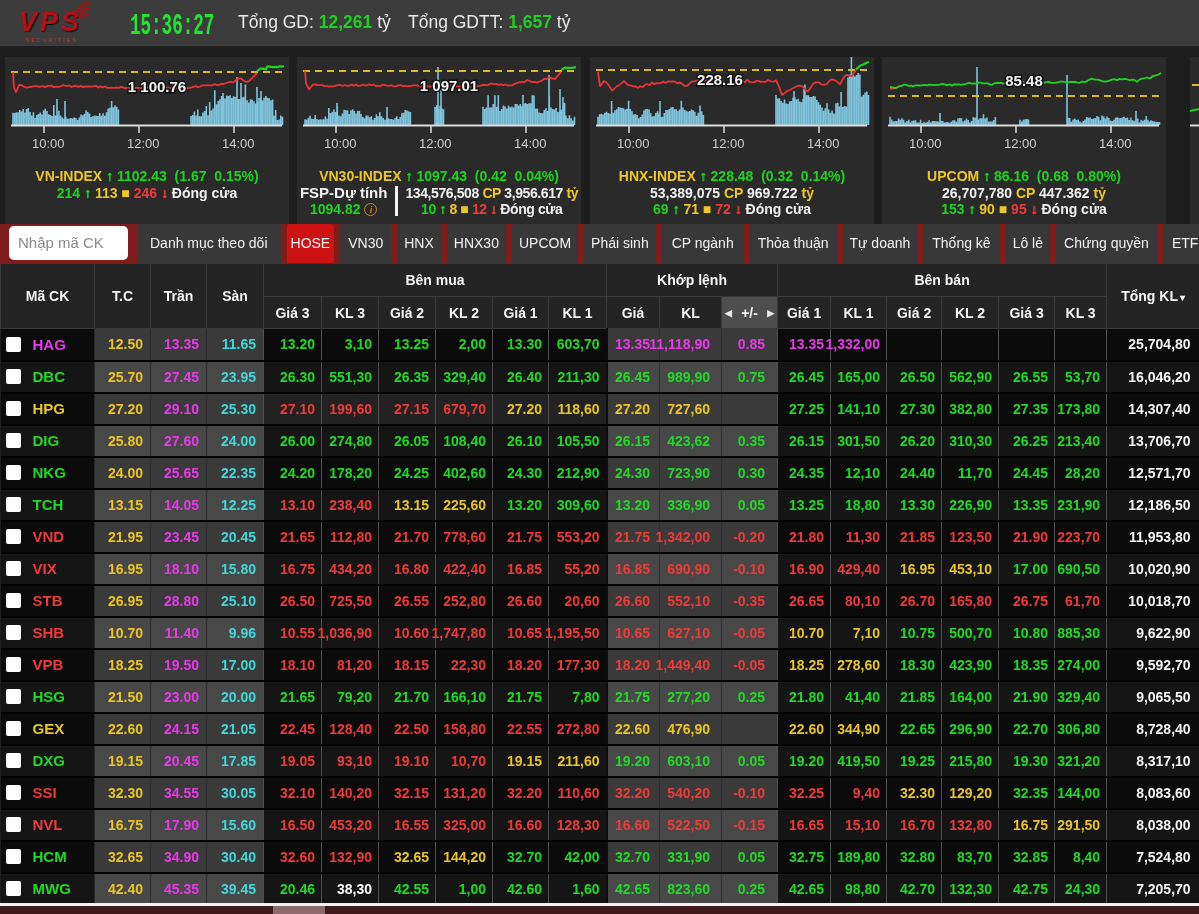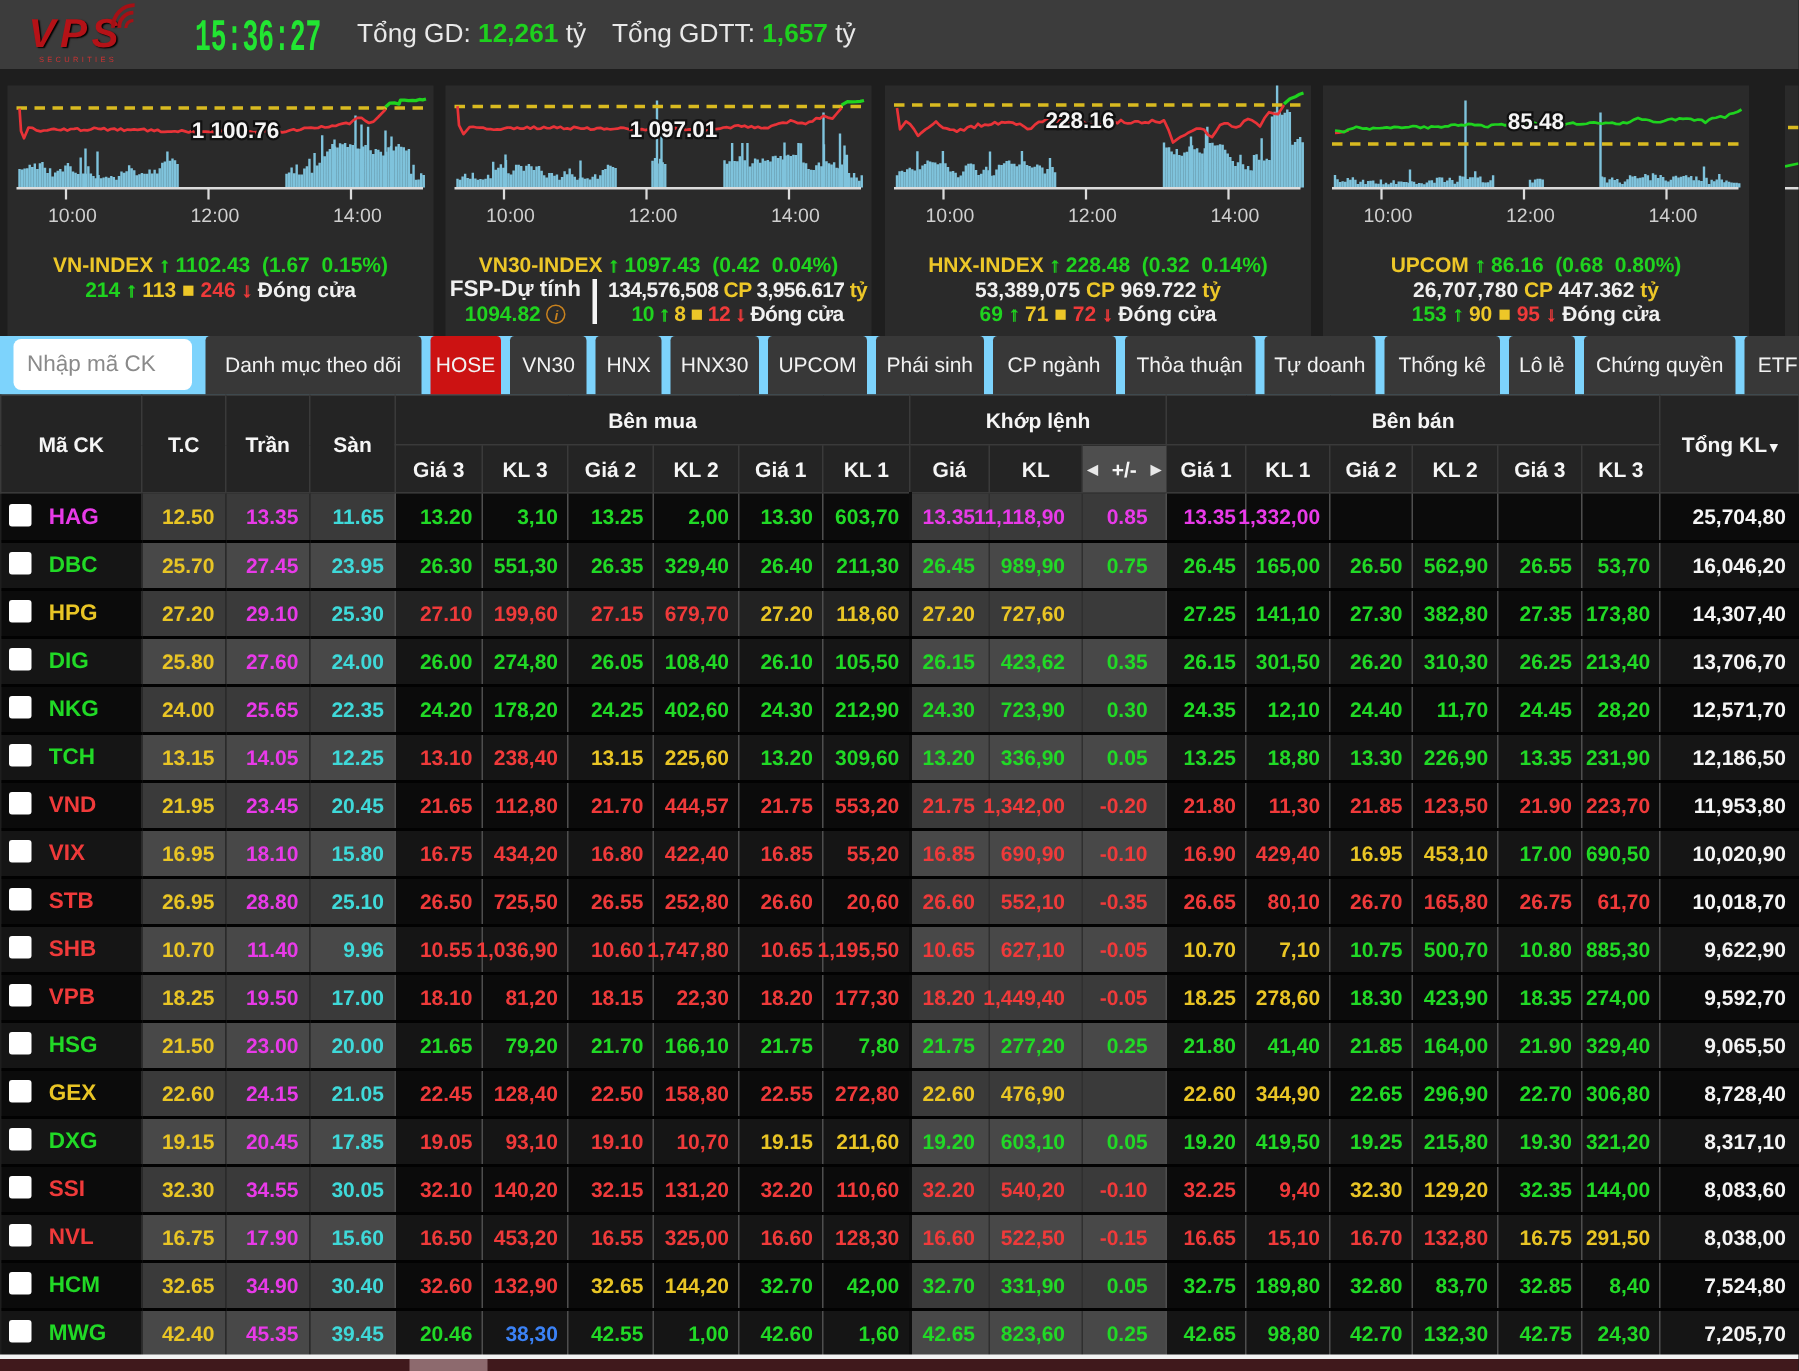--- a/index.html
+++ b/index.html
@@ -23,21 +23,21 @@
 .sum .y { color:#edc728; } .sum .g { color:#1fd31f; } .sum .r { color:#ef3a3a; } .sum .w { color:#f0f0f0; }
 .aw { text-shadow:0.8px 0 0, -0.3px 0 0; }
 .l1 { margin-bottom:1px; }
 .fsp { display:flex; justify-content:center; align-items:center; }
 .fspl { line-height:16px; white-space:nowrap; }
 .fspbar { width:3px; height:30px; background:#f5f5f5; margin:0 7px 0 8px; flex-shrink:0; }
 .fspr { line-height:16px; white-space:nowrap; letter-spacing:-0.4px; }
 .info { display:inline-block; width:13px; height:13px; line-height:13px; border-radius:50%;
   border:1.5px solid #c8821e; color:#c8821e; font-size:9px; font-style:italic; vertical-align:1px; }
 
-.tabbar { position:absolute; left:0; top:224px; width:1199px; height:39px; background:#7dd3fc;
+.tabbar { position:absolute; left:0; top:224px; width:1199px; height:39px; background:#7f1d1d;
   display:flex; align-items:center; }
 .inp { width:119px; margin:2px 9px 3px 9px; background:#fff; border-radius:5px; color:#8a8a8a;
   font-size:15px; line-height:34px; padding-left:9px; white-space:nowrap; overflow:hidden; flex-shrink:0; }
 .tab { background:#383838; color:#f2f2f2; font-size:14px; line-height:39px; padding:0 9px;
   margin-right:6px; border-radius:3px 3px 0 0; white-space:nowrap; }
 .tab.active { background:#cc1212; }
 
 table { position:absolute; left:0; top:263px; border-collapse:collapse; table-layout:fixed;
   width:1199px; font-weight:bold; }
 td { overflow:visible; white-space:nowrap; }
@@ -404,21 +404,21 @@
         <td class="tot">12,186,50</td>
       </tr>
 <tr class="odd">
         <td class="tick"><span class="cb"></span><span style="color:#ef3a3a">VND</span></td>
         <td class="ref" style="color:#e9c525">21.95</td>
         <td class="ref" style="color:#e83ae8">23.45</td>
         <td class="ref" style="color:#3fd9d9">20.45</td>
         <td class="pr" style="color:#ef3a3a">21.65</td>
         <td class="kl" style="color:#ef3a3a">112,80</td>
         <td class="pr" style="color:#ef3a3a">21.70</td>
-        <td class="kl" style="color:#ef3a3a">444,57</td>
+        <td class="kl" style="color:#ef3a3a">778,60</td>
         <td class="pr" style="color:#ef3a3a">21.75</td>
         <td class="kl" style="color:#ef3a3a">553,20</td>
         <td class="pr kh" style="color:#ef3a3a">21.75</td>
         <td class="kl kh" style="color:#ef3a3a">1,342,00</td>
         <td class="dl kh" style="color:#ef3a3a">-0.20</td>
         <td class="pr" style="color:#ef3a3a">21.80</td>
         <td class="kl" style="color:#ef3a3a">11,30</td>
         <td class="pr" style="color:#ef3a3a">21.85</td>
         <td class="kl" style="color:#ef3a3a">123,50</td>
         <td class="pr" style="color:#ef3a3a">21.90</td>
@@ -644,21 +644,21 @@
         <td class="pr" style="color:#21d926">32.85</td>
         <td class="kl" style="color:#21d926">8,40</td>
         <td class="tot">7,524,80</td>
       </tr>
 <tr class="even">
         <td class="tick"><span class="cb"></span><span style="color:#21d926">MWG</span></td>
         <td class="ref" style="color:#e9c525">42.40</td>
         <td class="ref" style="color:#e83ae8">45.35</td>
         <td class="ref" style="color:#3fd9d9">39.45</td>
         <td class="pr" style="color:#21d926">20.46</td>
-        <td class="kl" style="color:#3b82f6">38,30</td>
+        <td class="kl" style="color:#ffffff">38,30</td>
         <td class="pr" style="color:#21d926">42.55</td>
         <td class="kl" style="color:#21d926">1,00</td>
         <td class="pr" style="color:#21d926">42.60</td>
         <td class="kl" style="color:#21d926">1,60</td>
         <td class="pr kh" style="color:#21d926">42.65</td>
         <td class="kl kh" style="color:#21d926">823,60</td>
         <td class="dl kh" style="color:#21d926">0.25</td>
         <td class="pr" style="color:#21d926">42.65</td>
         <td class="kl" style="color:#21d926">98,80</td>
         <td class="pr" style="color:#21d926">42.70</td>

